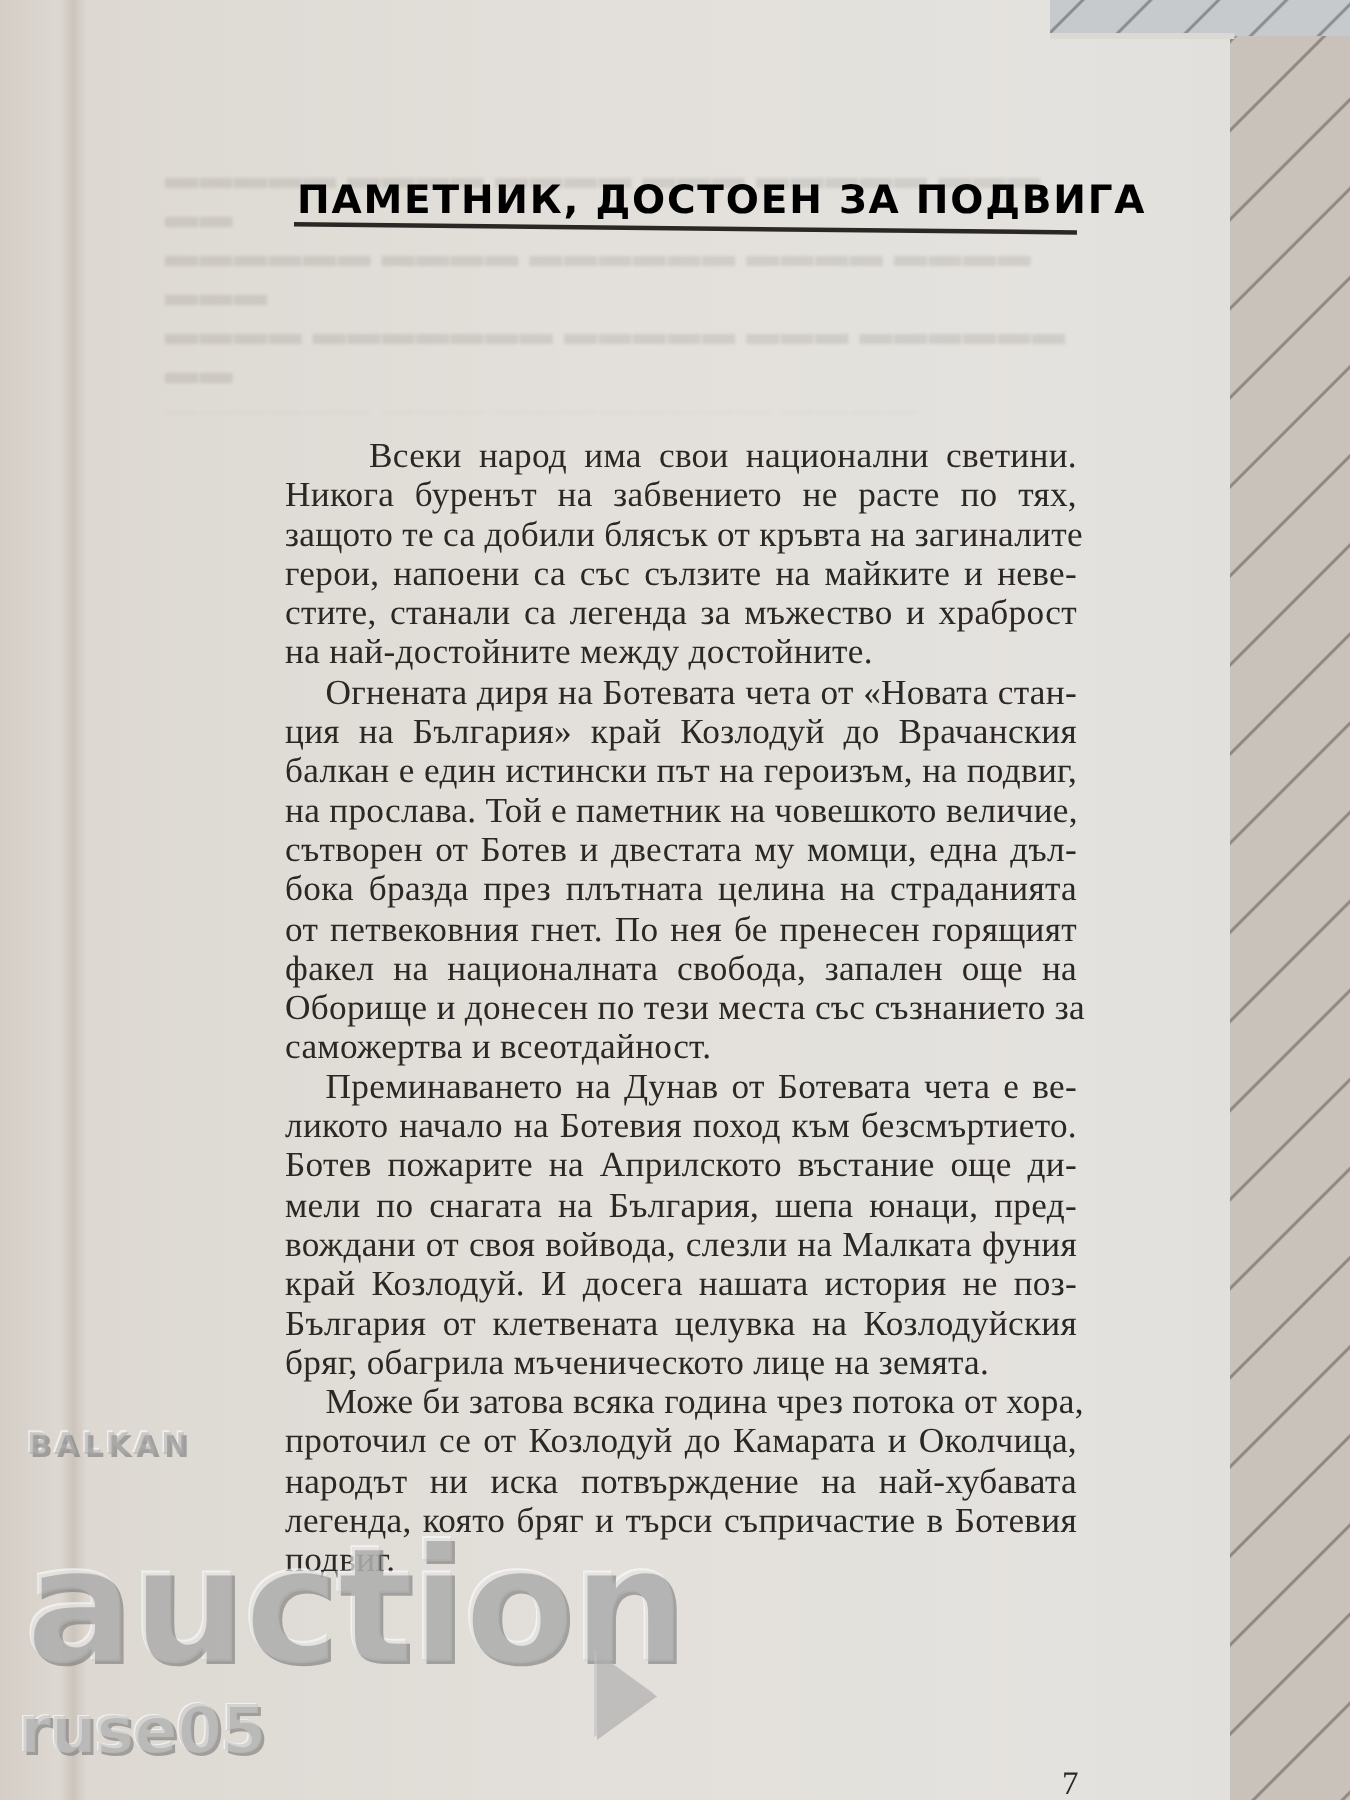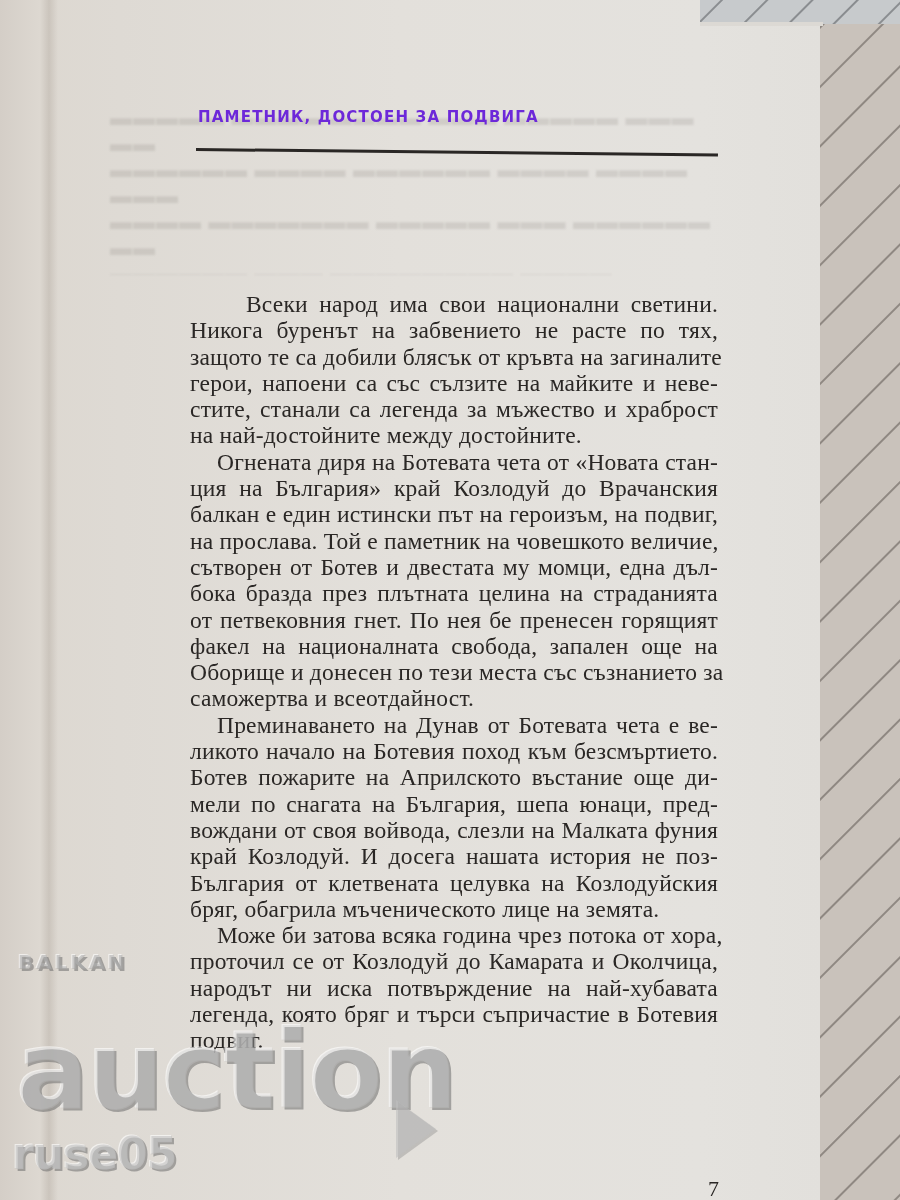--- a/index.html
+++ b/index.html
@@ -63,26 +63,26 @@
       width: 620px; height: 170px;
       color: rgba(120,115,110,0.18);
       font-size: 22px;
       line-height: 26px;
       letter-spacing: 1px;
       overflow: hidden;
       filter: blur(1px);
     }
     .title {
       position: absolute;
-      left: 198px; top: 108px;
+      left: 198px; top: 119px;
       font-family: "DejaVu Sans", sans-serif;
       font-weight: bold;
-      font-size: 15px;
+      font-size: 26px;
       letter-spacing: 1.2px;
-      color: #6d28d9;
+      color: #000000;
       white-space: nowrap;
     }
     .rule {
       position: absolute;
       left: 196px; top: 148px;
       width: 522px; height: 3px;
       background: #2a2725;
       transform: rotate(0.6deg);
       transform-origin: left center;
     }

